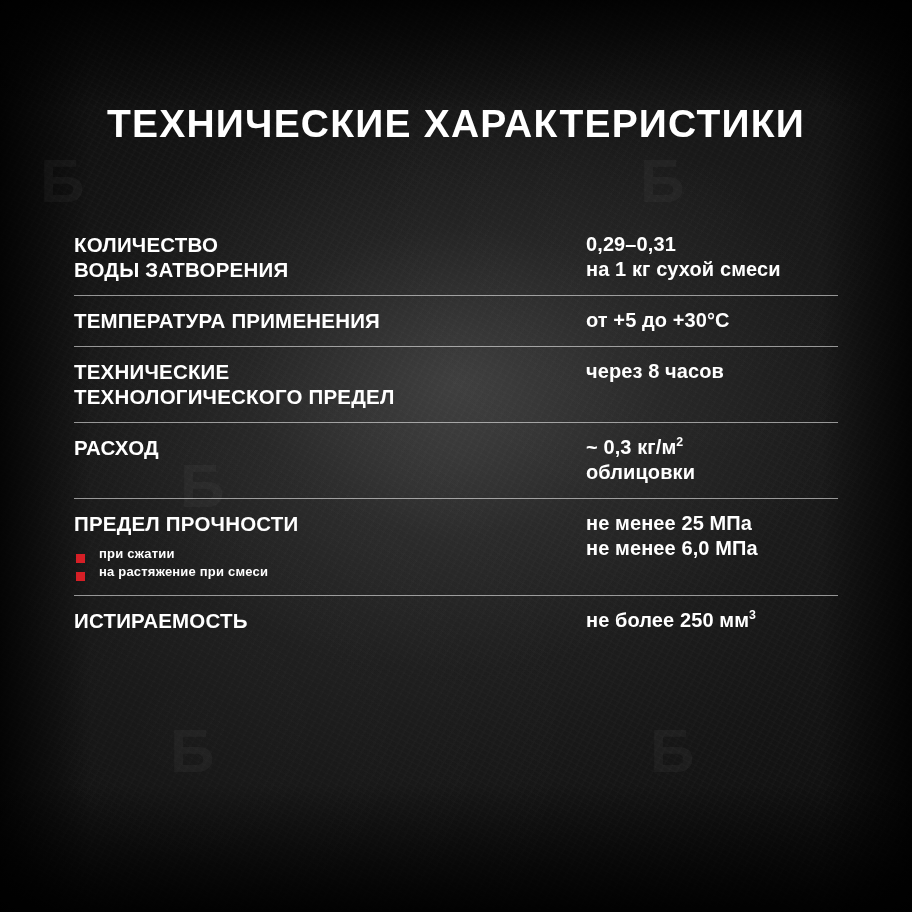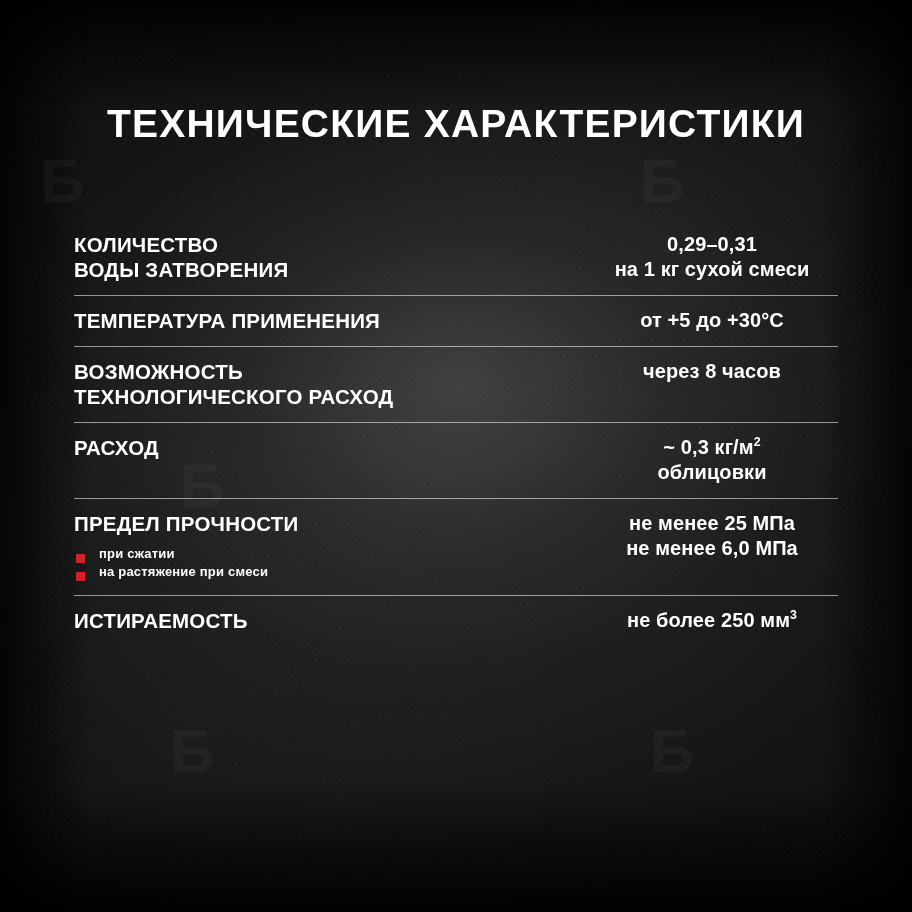--- a/index.html
+++ b/index.html
@@ -116,21 +116,20 @@
     letter-spacing: 0.2px;
     padding-right: 10px;
   }
   td.value {
     color: #ffffff;
     font-size: 20px;
     font-weight: bold;
     line-height: 1.25;
     letter-spacing: 0.1px;
     white-space: nowrap;
-    text-align: center;
   }
 
   .param-line { display: block; }
 
   ul.bullets {
     list-style: none;
     margin: 9px 0 0 0;
     padding: 0;
   }
   ul.bullets li {
@@ -192,22 +191,22 @@
           <td class="param">
             <span class="param-line">ТЕМПЕРАТУРА ПРИМЕНЕНИЯ</span>
           </td>
           <td class="value">
             <span class="value-sub">от +5 до +30°С</span>
           </td>
         </tr>
 
         <tr class="spec-row">
           <td class="param">
-            <span class="param-line">ВОЗМОЖНОСТЬ</span>
-            <span class="param-line">ТЕХНОЛОГИЧЕСКОГО РАСХОД</span>
+            <span class="param-line">ТЕХНИЧЕСКИЕ</span>
+            <span class="param-line">ТЕХНОЛОГИЧЕСКОГО ПРЕДЕЛ</span>
           </td>
           <td class="value">
             <span class="value-sub">через 8 часов</span>
           </td>
         </tr>
 
         <tr class="spec-row">
           <td class="param">
             <span class="param-line">РАСХОД</span>
           </td>

